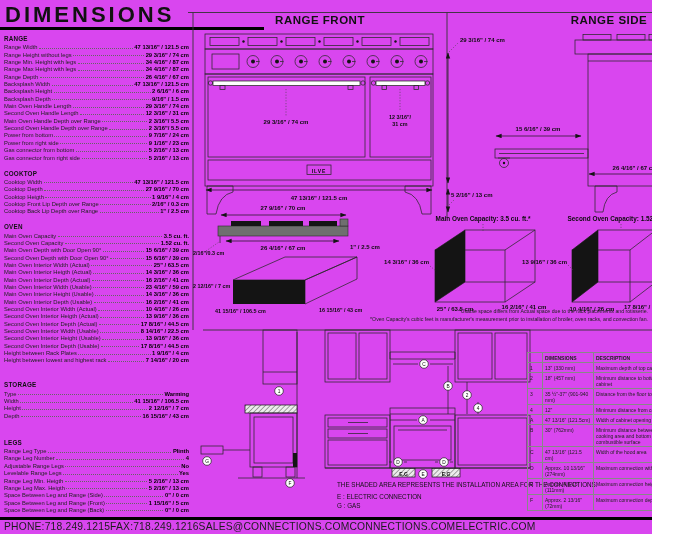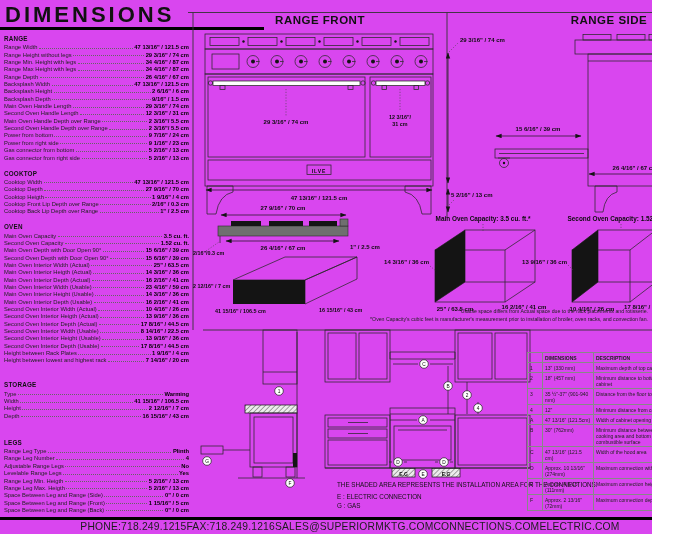--- a/index.html
+++ b/index.html
@@ -28,21 +28,21 @@
   .inst-e{position:absolute;left:337px;top:493px;font-size:6.3px;color:#111}
   .inst-g{position:absolute;left:337px;top:502px;font-size:6.3px;color:#111}
 
   .dimtable{position:absolute;left:527px;top:352px;width:170px;border-collapse:collapse;font-size:5px;line-height:6px;color:#222;table-layout:fixed}
   .dimtable td,.dimtable th{border:0.7px solid #888;padding:1.5px 2px;vertical-align:top;text-align:left}
   .dimtable th{font-weight:bold}
   .dimtable .c-ref{width:10px}
   .dimtable .c-dim{width:46px}
 
   .footbar{position:absolute;left:0;top:517px;width:700px;height:2.5px;background:#000}
-  .footer{position:absolute;left:0;top:521px;width:700px;display:flex;justify-content:center;padding:0 4px;box-sizing:border-box;font-size:10.3px;letter-spacing:.2px;color:#1c1c1c}
+  .footer{position:absolute;left:0;top:521px;width:700px;display:flex;justify-content:flex-start;padding:0 4px;box-sizing:border-box;font-size:10.3px;letter-spacing:.2px;color:#1c1c1c}
 
   svg{font-family:"Liberation Sans",sans-serif}
   .ln{stroke:#2a2a2a;stroke-width:.75;fill:none}
   .fw{fill:#fff;stroke:#2a2a2a;stroke-width:.75}
   .fb{fill:#141414;stroke:none}
   .fg{fill:#6f6f6f;stroke:#2a2a2a;stroke-width:.6}
   .frame{stroke:#333;stroke-width:.9;fill:none}
   .dl{stroke:#141414;stroke-width:.7;fill:none;marker-start:url(#ah);marker-end:url(#ah)}
   .dot{stroke:#444;stroke-width:.6;stroke-dasharray:1.2 1.6;fill:none}
   svg text{fill:#0c0c0c;stroke:none}
@@ -677,18 +677,18 @@
           <td class="c-dim">Approx. 2 13/16" (72mm)</td>
           <td class="">Maximum connection depth</td>
         </tr>
       </tbody>
   </table>
 
   <div class="footbar"></div>
   <div class="footer">
     <span>PHONE:718.249.1215</span>
     <span>FAX:718.249.1216</span>
-    <span>SALES@SUPERIORMKTG.COM</span>
+    <span>SALES@CONNECTIONS.COM</span>
     <span>CONNECTIONS.COM</span>
     <span>ELECTRIC.COM</span>
   </div>
 
 </div>
 
 </body></html>

